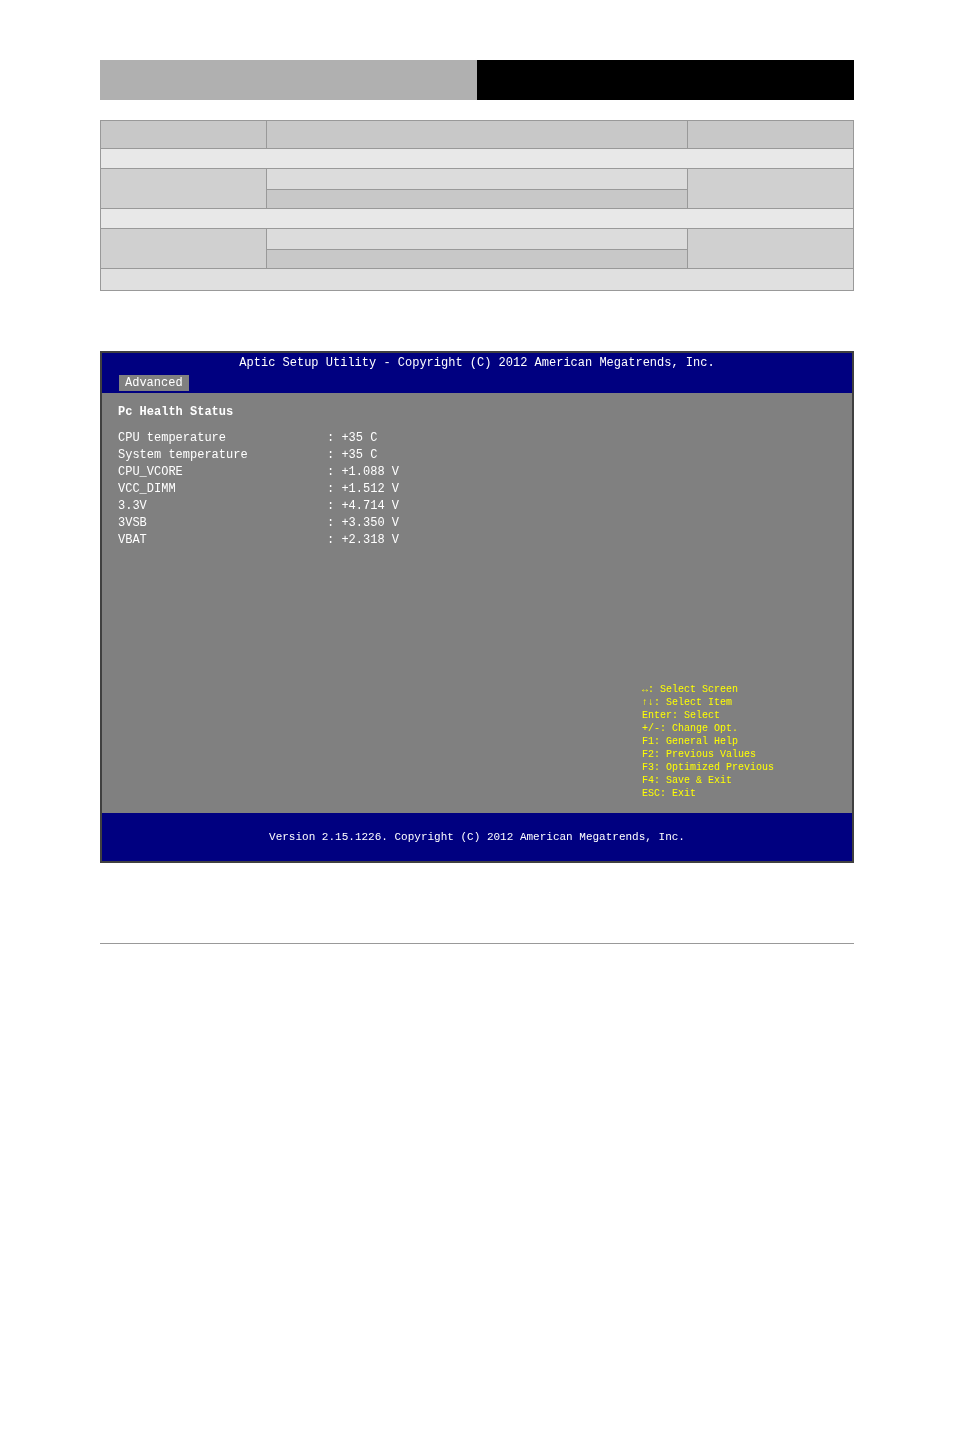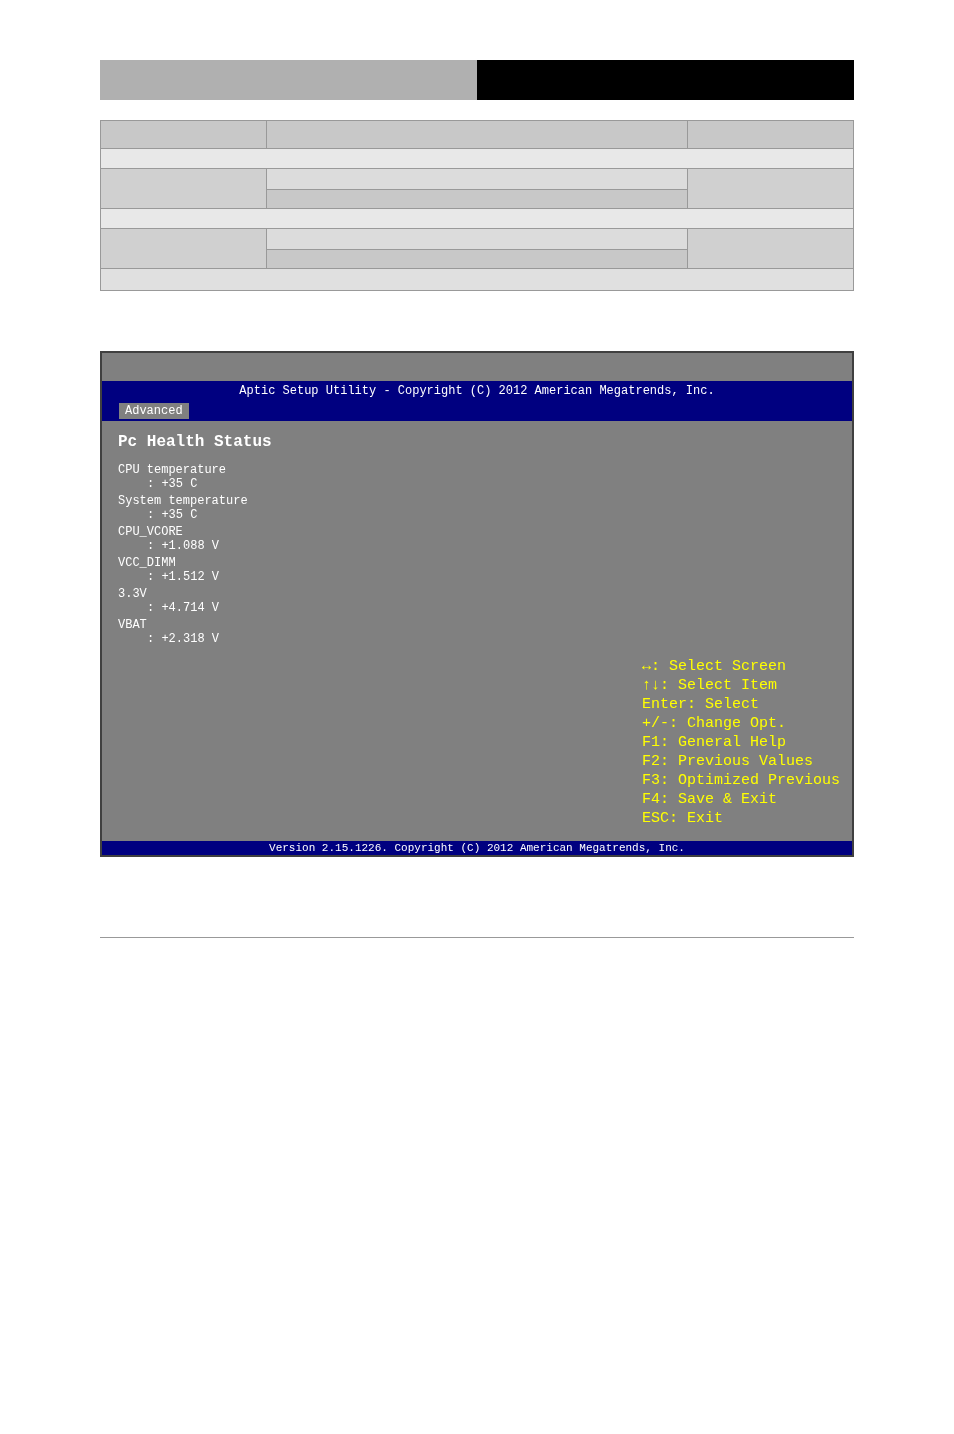--- a/index.html
+++ b/index.html
@@ -60,21 +60,20 @@
       color: #ffffff;
       overflow: hidden;
     }
 
     .bios-title-bar {
       background: #000080;
       color: #ffffff;
       text-align: center;
       padding: 3px 8px;
       font-size: 12px;
-      margin-top: 28px;
     }
 
     .bios-tab-bar {
       background: #000080;
       padding: 2px 17px;
       display: flex;
     }
 
     .bios-tab {
       padding: 1px 6px;
@@ -106,52 +105,51 @@
       color: #ffff00;
       display: flex;
       flex-direction: column;
       justify-content: flex-end;
     }
 
     .bios-section-title {
       color: #ffffff;
       font-weight: bold;
       margin-bottom: 12px;
-      font-size: 16px;
+      font-size: 12px;
     }
 
     .bios-row {
       display: flex;
       margin-bottom: 3px;
       font-size: 12px;
       color: #ffffff;
-      flex-direction: column;
     }
 
     .bios-label {
       width: 180px;
       color: #ffffff;
     }
 
     .bios-value {
       color: #ffffff;
       margin-left: 29px;
     }
 
     .bios-help-line {
       margin-bottom: 2px;
-      font-size: 15px;
+      font-size: 10px;
       color: #ffff00;
     }
 
     .bios-footer {
       background: #000080;
       color: #ffffff;
       text-align: center;
-      padding: 1px 8px;
+      padding: 18px 8px;
       font-size: 11px;
     }
 
     
     .bottom-line {
       margin: 40px 100px 20px 100px;
       border-top: 1px solid #999;
     }
   </style>
 </head>
@@ -250,20 +248,24 @@
           <div class="bios-row">
             <span class="bios-label">VCC_DIMM</span>
             <span class="bios-value">: +1.512 V</span>
           </div>
 
           <div class="bios-row">
             <span class="bios-label">3.3V</span>
             <span class="bios-value">: +4.714 V</span>
           </div>
 
+          <div class="bios-row">
+            <span class="bios-label">3VSB</span>
+            <span class="bios-value">: +3.350 V</span>
+          </div>
 
           <div class="bios-row">
             <span class="bios-label">VBAT</span>
             <span class="bios-value">: +2.318 V</span>
           </div>
         </div>
       </div>
 
       <div class="bios-sidebar">
         <div class="bios-help-line">↔: Select Screen</div>

